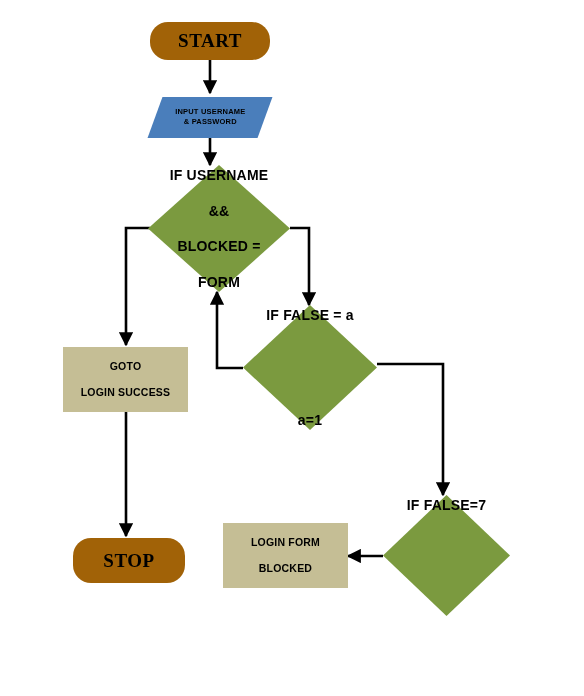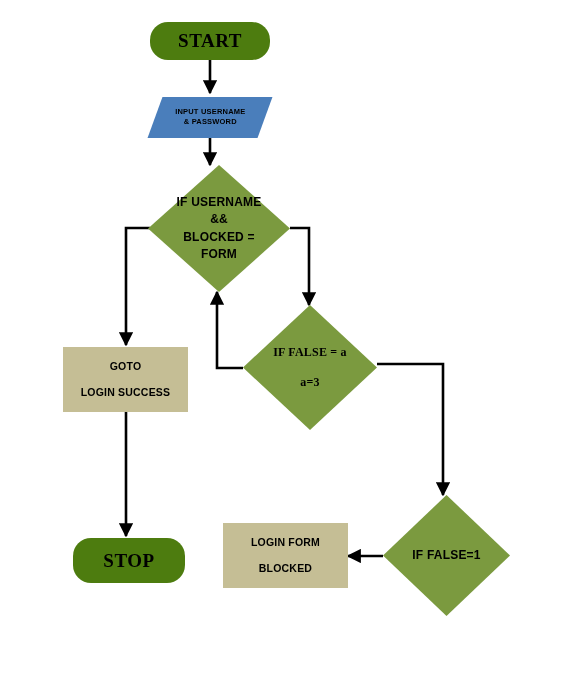--- a/index.html
+++ b/index.html
@@ -26,21 +26,21 @@
     box-sizing: border-box;
     display: flex;
     flex-direction: column;
     align-items: center;
     justify-content: center;
     text-align: center;
     color: #000000;
   }
   
   .terminator {
-    background: #4d7c0f;
+    background: #a16207;
     border-radius: 18px;
     font-family: "Liberation Serif", serif;
     font-weight: bold;
     font-size: 19px;
     letter-spacing: 0.5px;
   }
   
   .process {
     background: #C5BE95;
     font-weight: bold;
@@ -78,25 +78,25 @@
   }
   .decision-label {
     position: absolute;
     left: 0;
     top: 0;
     width: 100%;
     height: 100%;
     display: flex;
     flex-direction: column;
     align-items: center;
-    justify-content: center;
+    justify-content: space-between;
     text-align: center;
     color: #000000;
     font-weight: bold;
-    font-size: 12px;
+    font-size: 14px;
     letter-spacing: 0.2px;
     line-height: 1.45;
   }
   .decision-label.spaced .line + .line {
     margin-top: 12px;
   }
   .connector-layer {
     position: absolute;
     left: 0;
     top: 0;
@@ -151,32 +151,32 @@
   <div class="decision-wrap" style="left:148px; top:165px; width:142px; height:127px;">
     <div class="decision-shape"></div>
     <div class="decision-label">
       <span class="line">IF USERNAME</span>
       <span class="line">&amp;&amp;</span>
       <span class="line">BLOCKED =</span>
       <span class="line">FORM</span>
     </div>
   </div>
 
-  <div class="decision-wrap" style="left:243px; top:305px; width:134px; height:125px;font-family:Liberation Serif, serif;">
+  <div class="decision-wrap" style="left:243px; top:305px; width:134px; height:125px;">
     <div class="decision-shape"></div>
     <div class="decision-label spaced">
       <span class="line">IF FALSE = a</span>
-      <span class="line">a=3</span>
+      <span class="line">a=1</span>
     </div>
   </div>
 
   <div class="decision-wrap" style="left:383px; top:495px; width:127px; height:121px;">
     <div class="decision-shape"></div>
     <div class="decision-label">
-      <span class="line">IF FALSE=1</span>
+      <span class="line">IF FALSE=7</span>
     </div>
   </div>
 
   <div class="node process" style="left:63px; top:347px; width:125px; height:65px;">
     <span class="line">GOTO</span>
     <span class="line">LOGIN SUCCESS</span>
   </div>
 
   <div class="node process" style="left:223px; top:523px; width:125px; height:65px;">
     <span class="line">LOGIN FORM</span>

